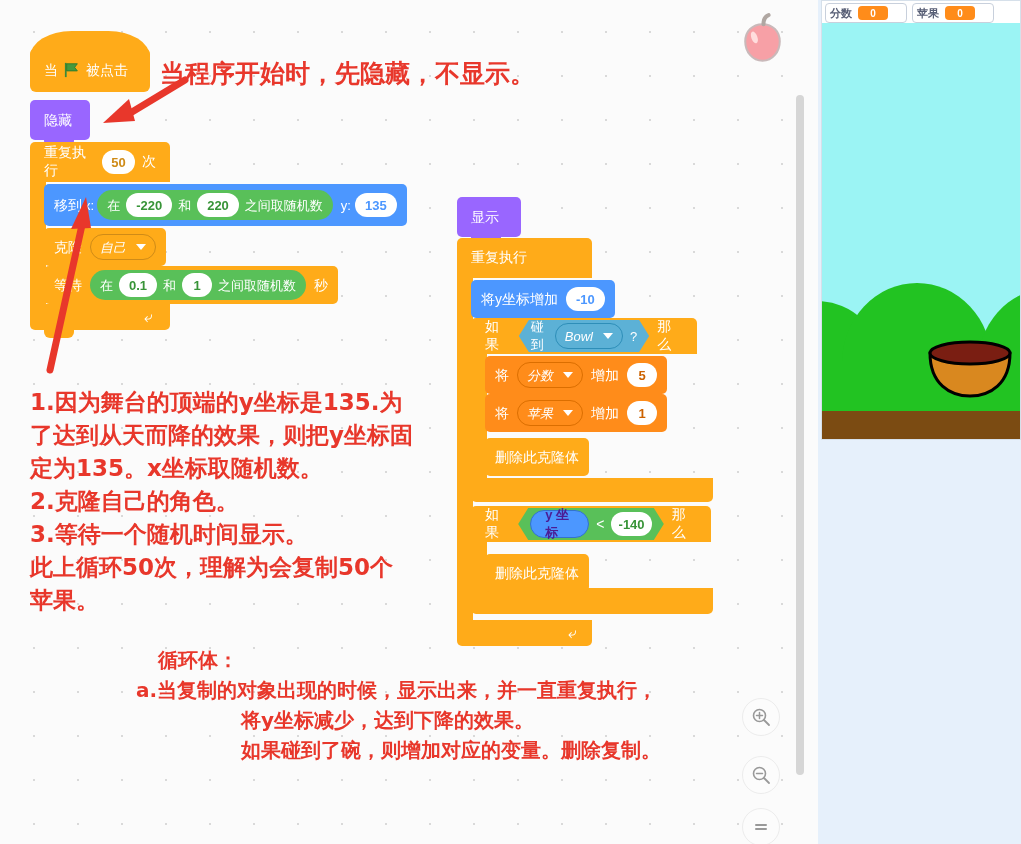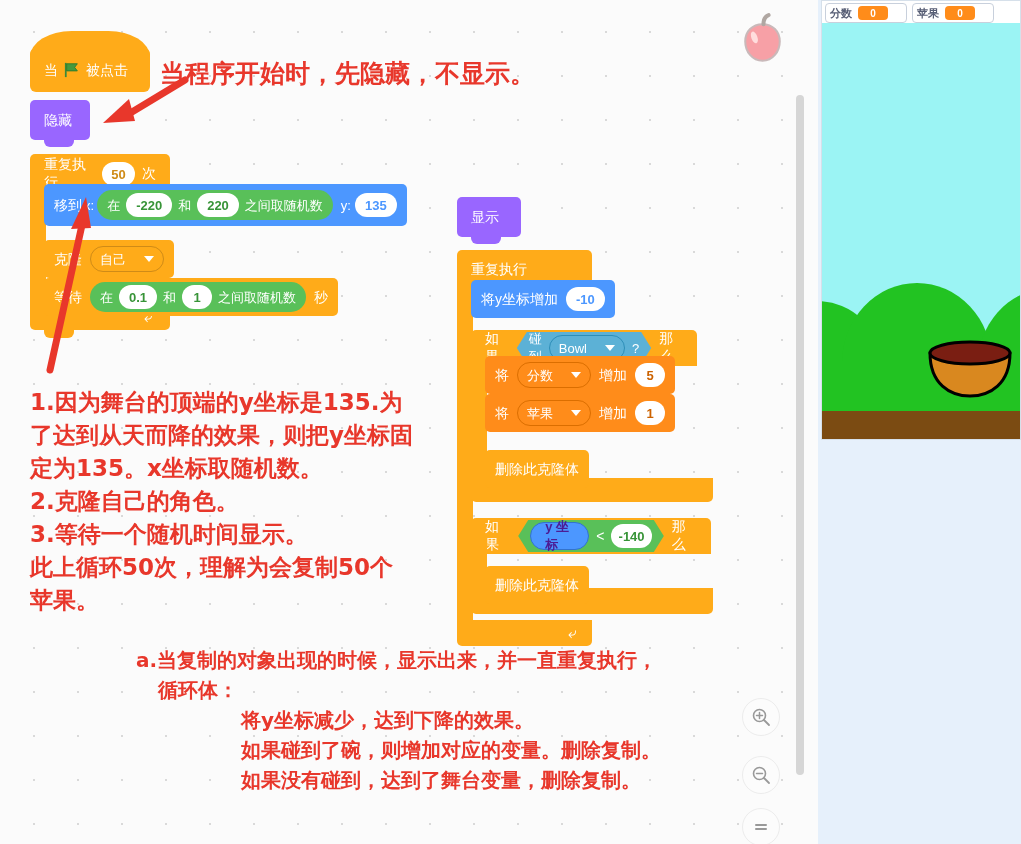--- a/index.html
+++ b/index.html
@@ -24,38 +24,38 @@
     border-radius: 6px; background: #FFAB19;
     padding: 0 14px; height: 44px;
   }
   .hat::before{
     content:""; position:absolute; left:0; top:-17px; width:100%; height:26px;
     background:#FFAB19; border-radius: 48px 48px 0 0 / 30px 30px 0 0;
   }
   .hat > * { position: relative; z-index:1; }
   .stack { height: 40px; padding: 0 14px; border-radius: 5px; }
   .looks { background: #9966FF; }
-  .control { background: #FFAB19; margin-top: 12px; }
+  .control { background: #FFAB19; }
   .motion { background: #4C97FF; }
   .vardata { background: #FF8C1A; }
   .notch-bot::after{
     content:""; position:absolute; left:14px; bottom:-7px; width:30px; height:8px;
     background: inherit; border-radius: 0 0 6px 6px;
   }
   .oval { display:inline-flex; align-items:center; justify-content:center;
           background:#fff; border-radius: 14px; height:24px; min-width:30px;
           padding: 0 10px; font-size:13px; font-weight:600; }
   .oval.motionnum{ color:#4C97FF; }
   .oval.opnum{ color:#389438; }
   .oval.ctrlnum{ color:#CF8B17; }
   .oval.varnum{ color:#CC6200; }
   .opgreen { display:inline-flex; align-items:center; gap:6px;
     background:#59C059; border-radius:16px; height:30px; padding:0 10px; }
-  .dropdown { display:inline-flex; align-items:center; gap:18px;
-    border-radius:14px; height:26px; padding:0 9px; font-size:13px; }
+  .dropdown { display:inline-flex; align-items:center; gap:10px;
+    border-radius:14px; height:26px; padding:0 9px; font-size:13px;font-style:italic; }
   .dd-ctrl { background:#FFAB19; border:1px solid #CF8B17; color:#fff; }
   .dd-sensing { background:#5CB1D6; border:1px solid #2E8EB8; color:#fff; }
   .dd-var { background:#FF8C1A; border:1px solid #DB6E00; color:#fff; }
   .caret { width:0;height:0;border-left:5px solid transparent;
            border-right:5px solid transparent;border-top:6px solid #fff; }
   .flag { width:18px;height:16px;display:inline-block; }
   
   .cblock { position:absolute; }
   .c-top { height:40px; border-radius:5px 5px 0 0; padding:0 14px;
            display:flex; align-items:center; color:#fff; font-size:14px;}
@@ -259,25 +259,24 @@
     <div>1.因为舞台的顶端的y坐标是135.为</div>
     <div>了达到从天而降的效果，则把y坐标固</div>
     <div>定为135。x坐标取随机数。</div>
     <div>2.克隆自己的角色。</div>
     <div>3.等待一个随机时间显示。</div>
     <div>此上循环50次，理解为会复制50个</div>
     <div>苹果。</div>
   </div>
 
   <div class="anno" style="left:136px; top:645px; font-size:20px; line-height:30px;">
+    <div style="padding-left:22px;">循环体：</div>
     <div>a.当复制的对象出现的时候，显示出来，并一直重复执行，</div>
-    <div style="padding-left:22px;">循环体：</div>
     <div style="padding-left:105px;">将y坐标减少，达到下降的效果。</div>
     <div style="padding-left:105px;">如果碰到了碗，则增加对应的变量。删除复制。</div>
-    <div style="padding-left:105px;">如果没有碰到，达到了舞台变量，删除复制。</div>
   </div>
 
   <div class="zoombtn" style="left:742px; top:698px;">
     <svg width="20" height="20" viewBox="0 0 20 20">
       <circle cx="8.5" cy="8.5" r="6" stroke="#999" stroke-width="1.6" fill="none"></circle>
       <path d="M13 13 L18 18" stroke="#999" stroke-width="1.8" stroke-linecap="round"></path>
       <path d="M8.5 5.5 v6 M5.5 8.5 h6" stroke="#999" stroke-width="1.5" stroke-linecap="round"></path>
     </svg>
   </div>
   <div class="zoombtn" style="left:742px; top:756px;">

